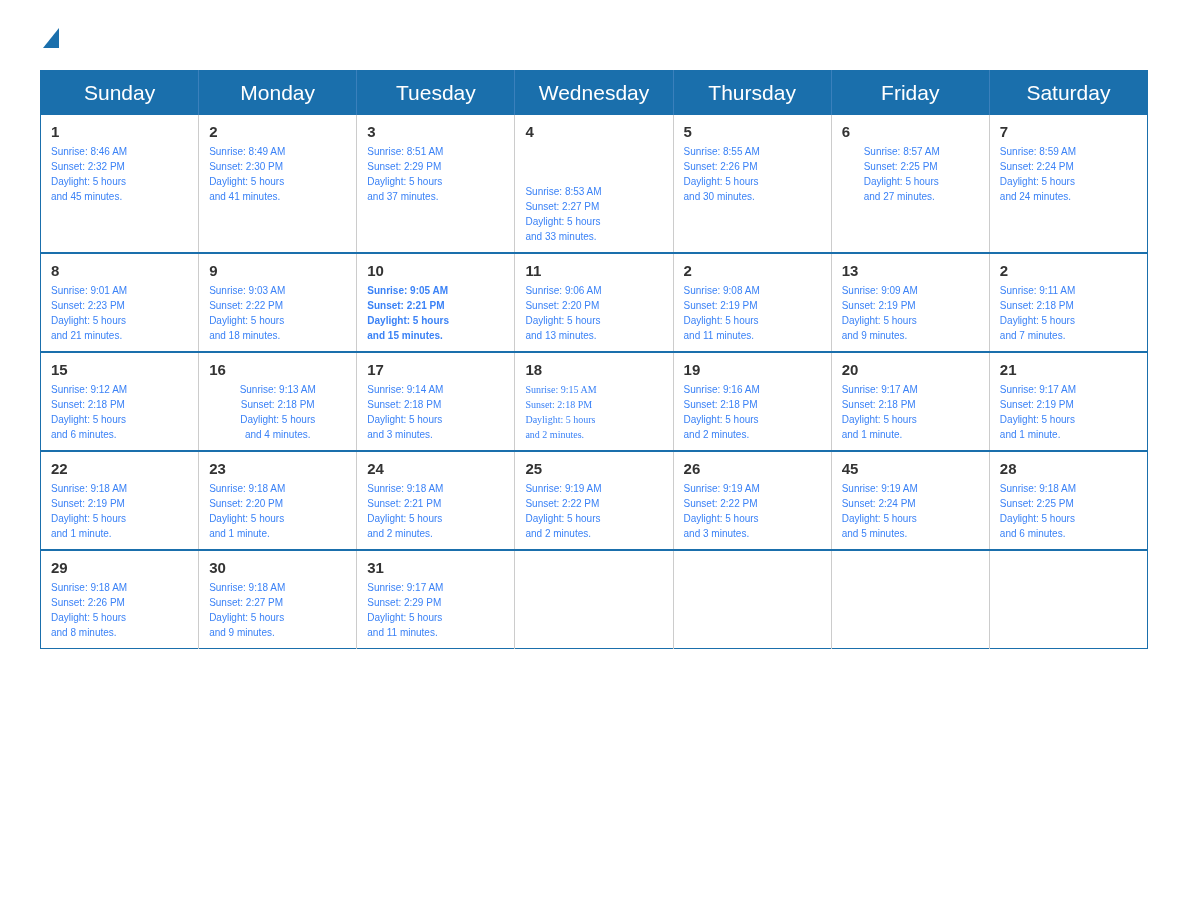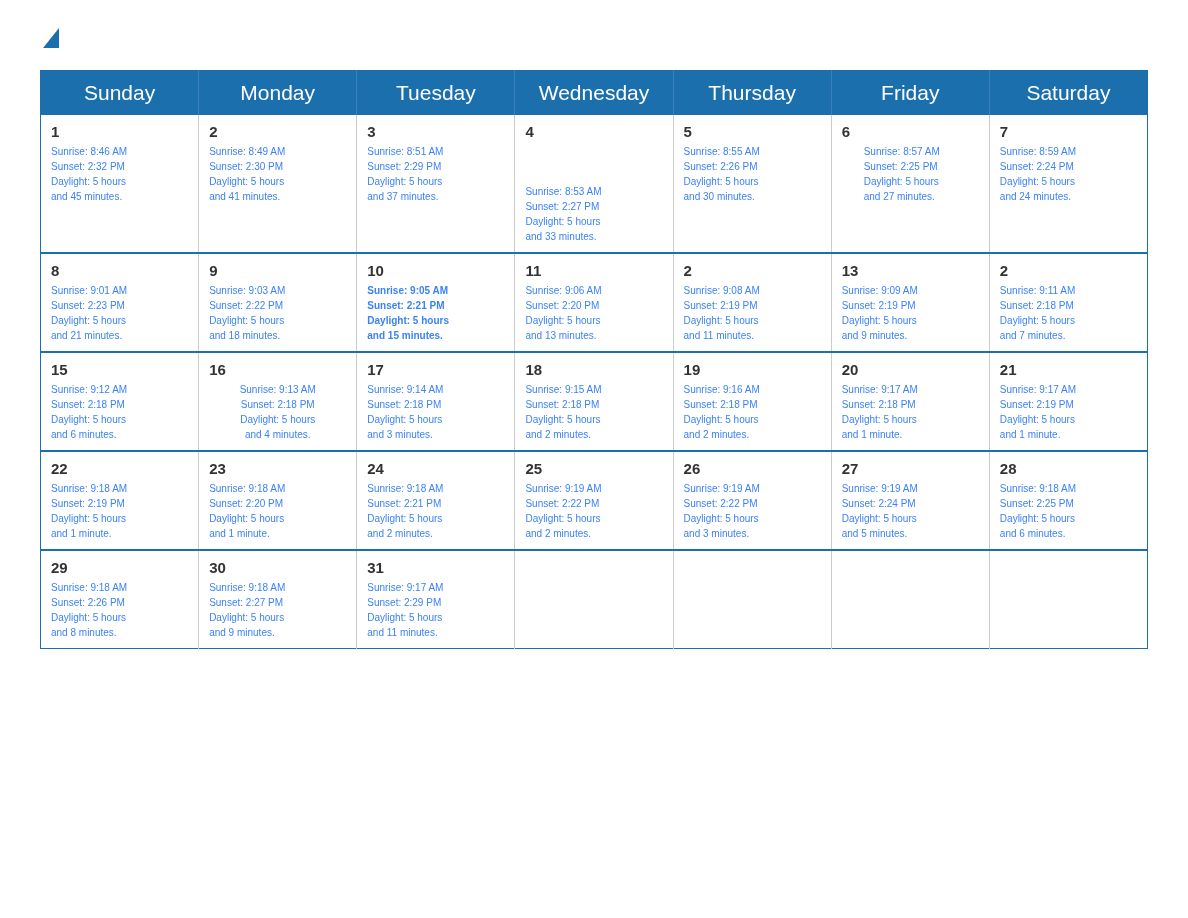--- a/index.html
+++ b/index.html
@@ -259,21 +259,21 @@
         </td>
         <td>
           <span class="day-num">17</span>
           <div class="day-info" style="white-space: pre-line;">Sunrise: 9:14 AM
 Sunset: 2:18 PM
 Daylight: 5 hours
 and 3 minutes.</div>
         </td>
         <td>
           <span class="day-num">18</span>
-          <div class="day-info" style="white-space: pre-line;">Sunrise: 9:15 AM
+          <div class="day-info" style="white-space: pre-line; font-family: Liberation Serif, serif;">Sunrise: 9:15 AM
 Sunset: 2:18 PM
 Daylight: 5 hours
 and 2 minutes.</div>
         </td>
         <td>
           <span class="day-num">19</span>
           <div class="day-info" style="white-space: pre-line;">Sunrise: 9:16 AM
 Sunset: 2:18 PM
 Daylight: 5 hours
 and 2 minutes.</div>
@@ -323,21 +323,21 @@
 and 2 minutes.</div>
         </td>
         <td>
           <span class="day-num">26</span>
           <div class="day-info" style="white-space: pre-line;">Sunrise: 9:19 AM
 Sunset: 2:22 PM
 Daylight: 5 hours
 and 3 minutes.</div>
         </td>
         <td>
-          <span class="day-num">27</span>
+          <span class="day-num">45</span>
           <div class="day-info" style="white-space: pre-line;">Sunrise: 9:19 AM
 Sunset: 2:24 PM
 Daylight: 5 hours
 and 5 minutes.</div>
         </td>
         <td>
           <span class="day-num">28</span>
           <div class="day-info" style="white-space: pre-line;">Sunrise: 9:18 AM
 Sunset: 2:25 PM
 Daylight: 5 hours

